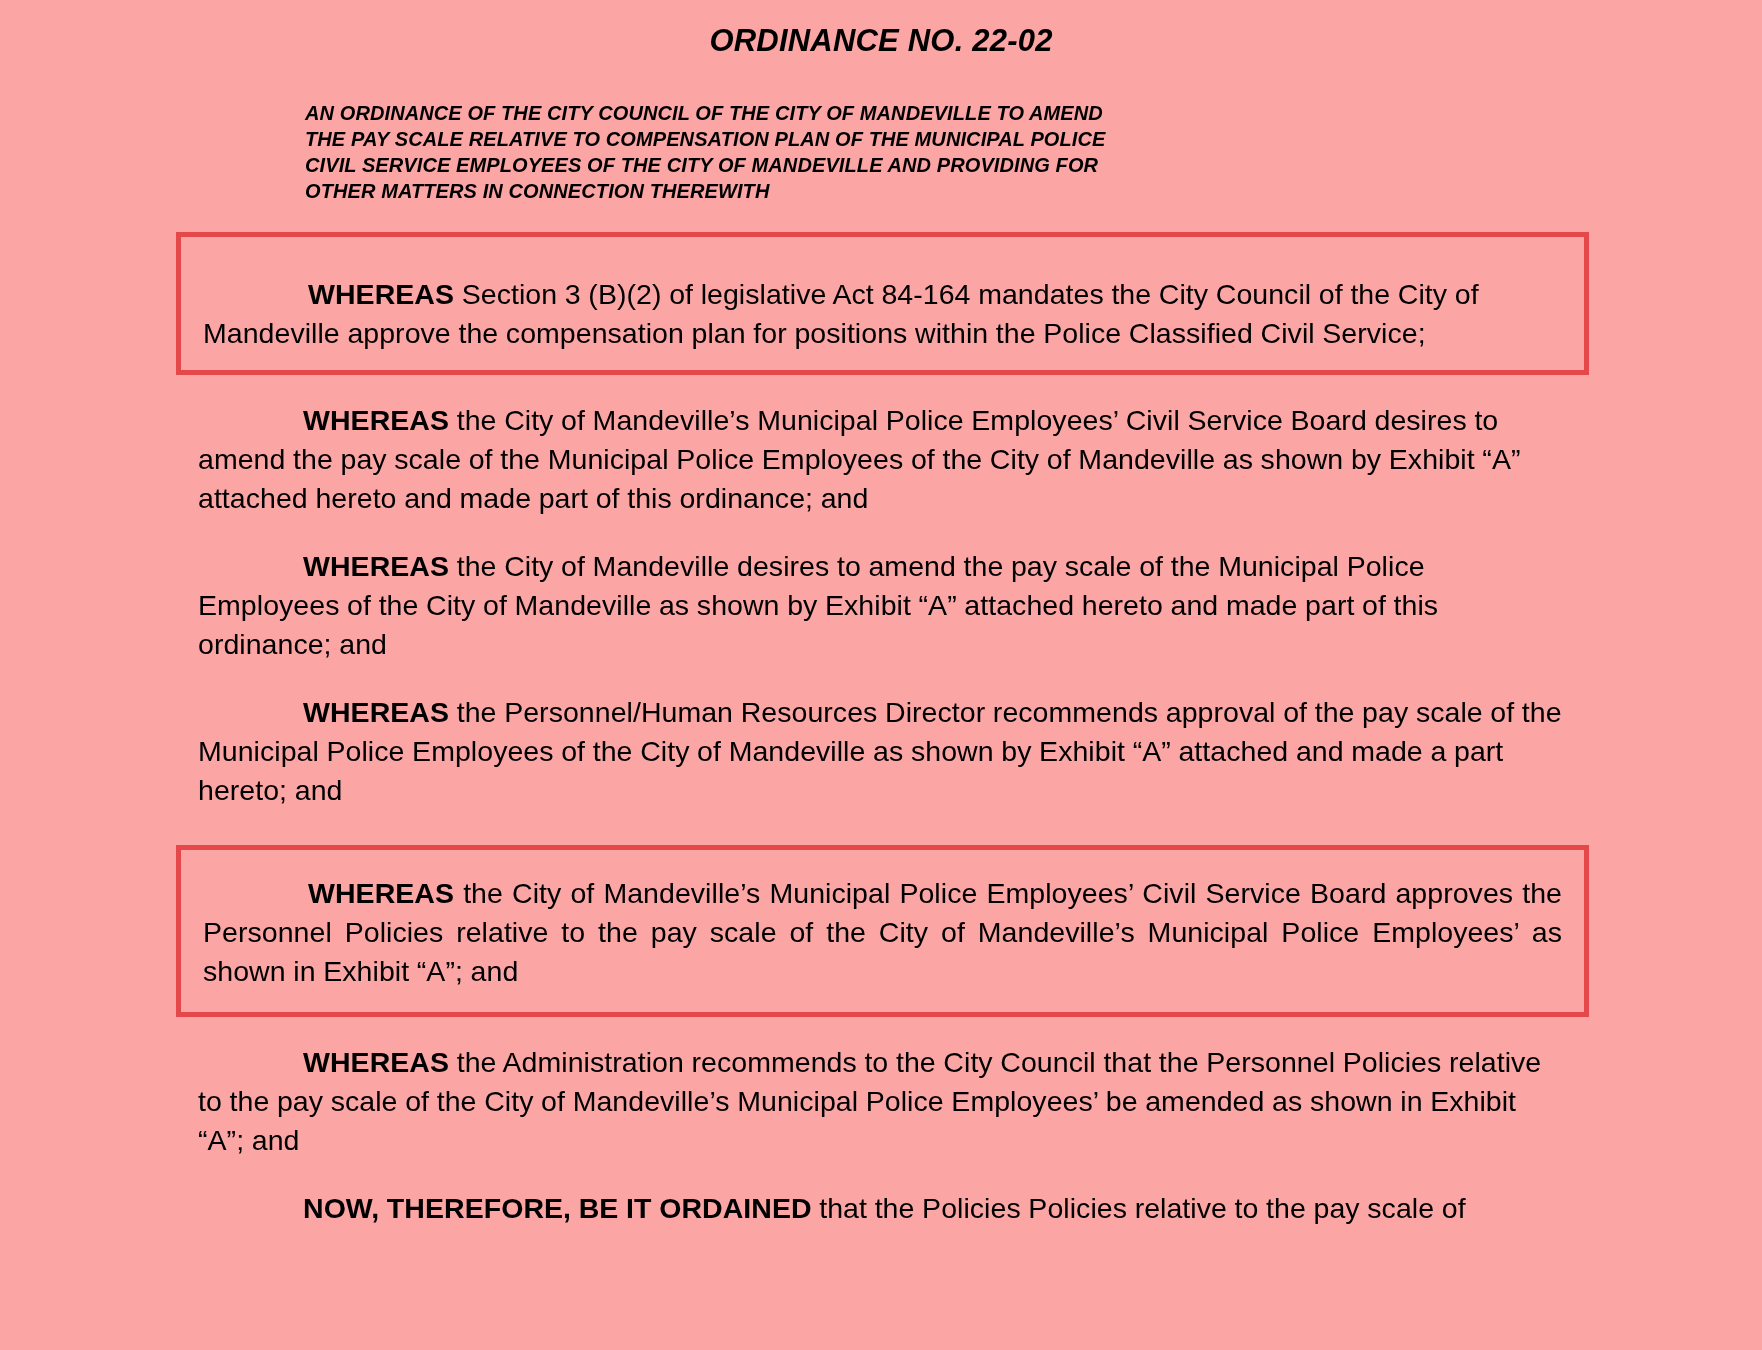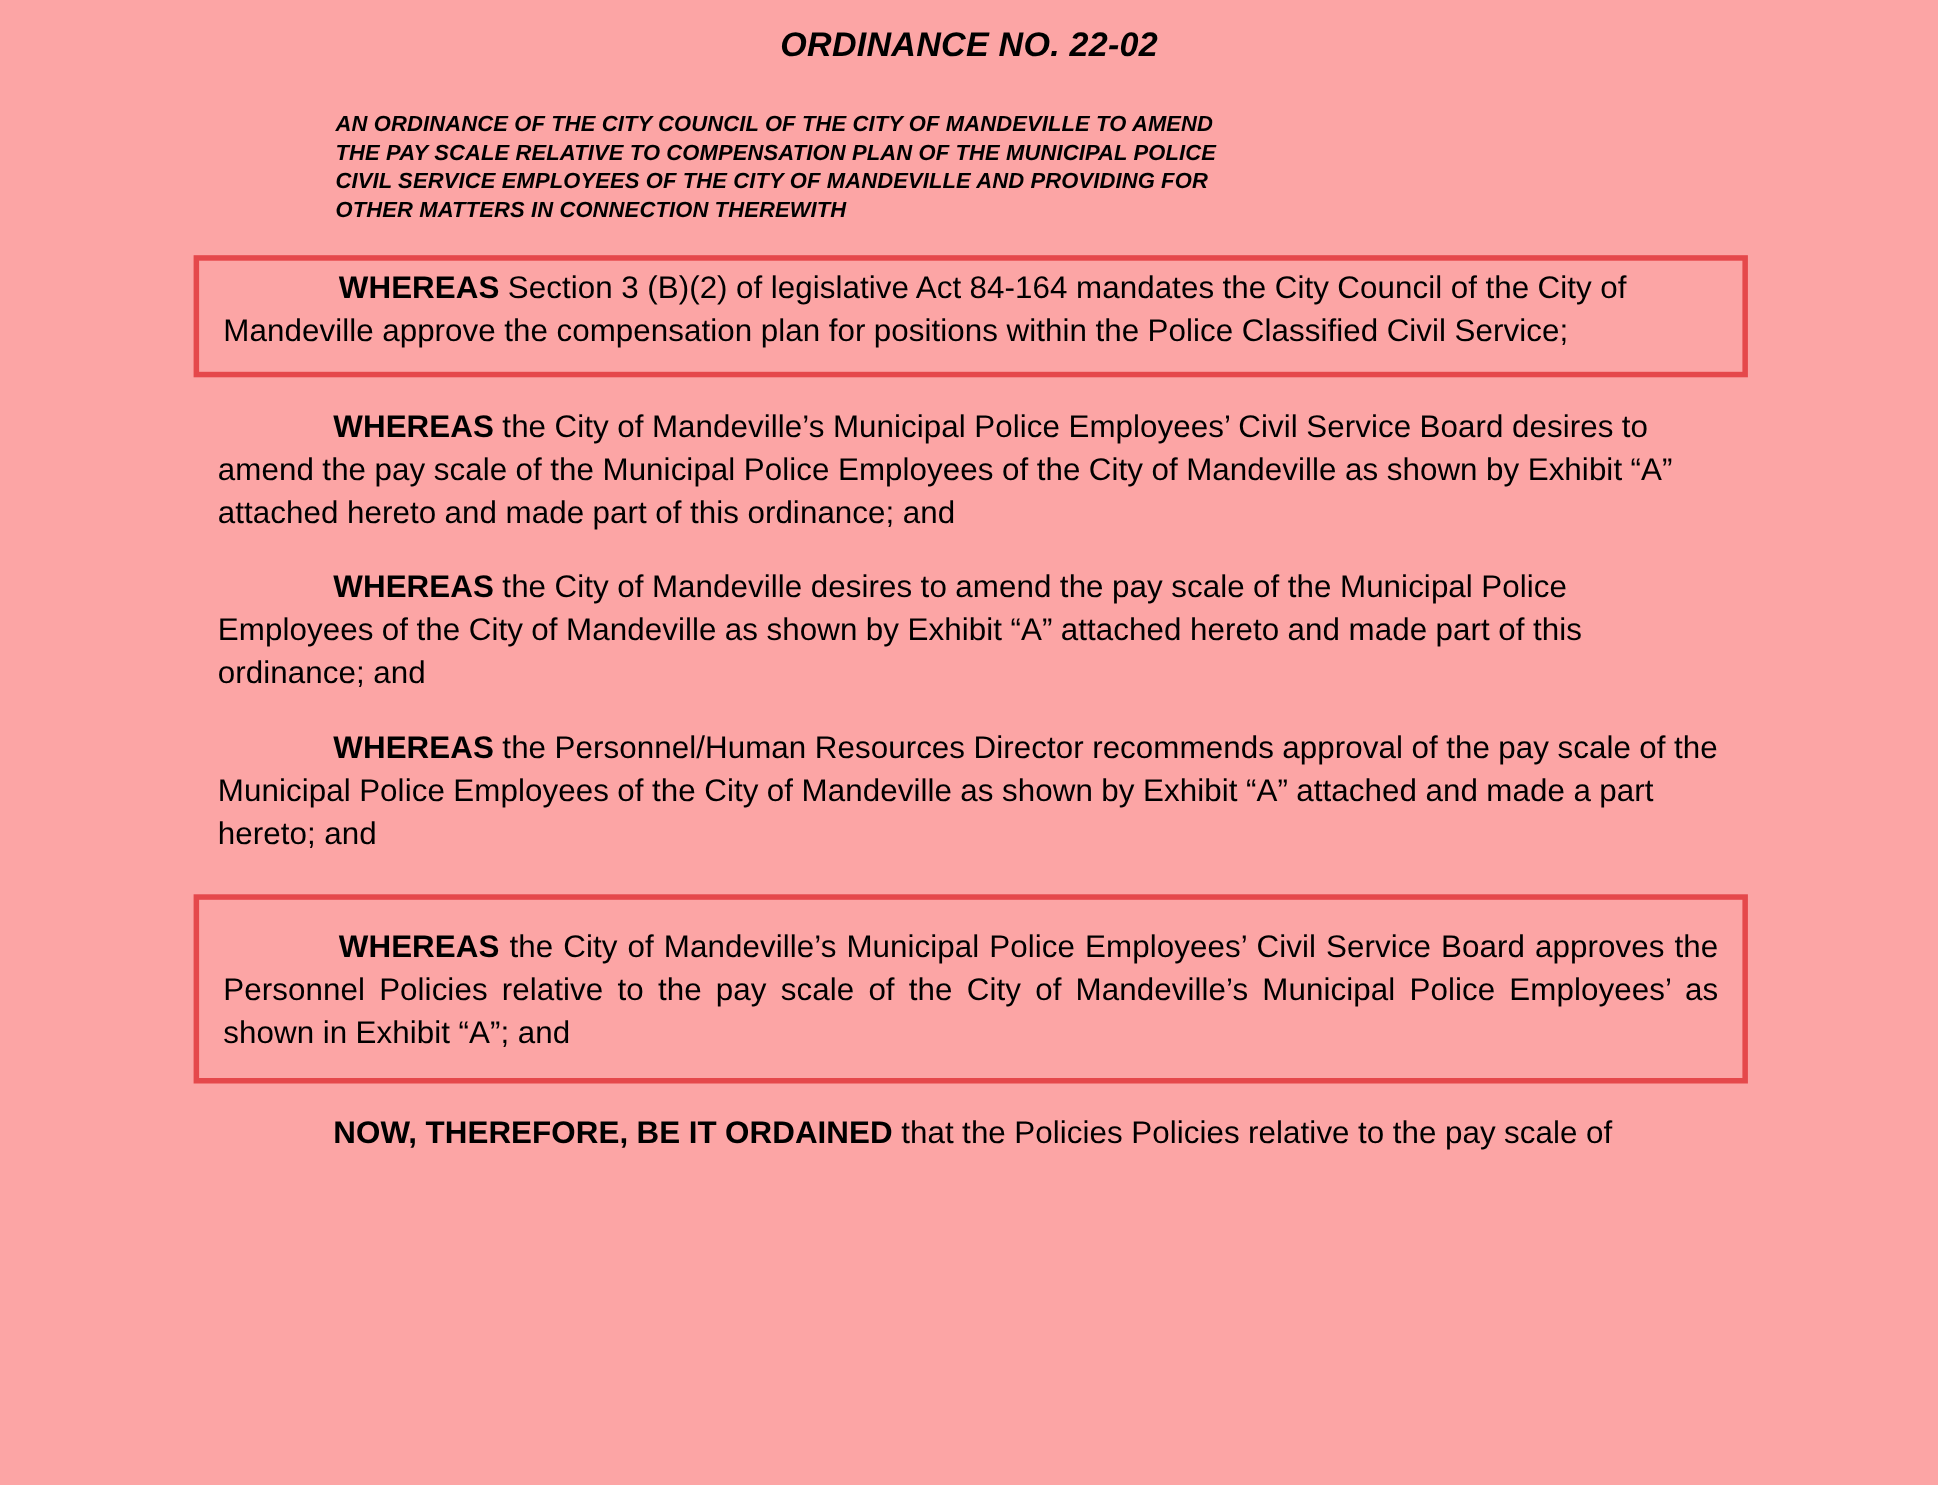--- a/index.html
+++ b/index.html
@@ -73,21 +73,21 @@
     text-justify: inter-word;
   }
   p.para b {
     font-weight: bold;
   }
 
   
   .hl-box {
     border: 5px solid #e5484b;
     margin: 0 -22px 26px -22px;
-    padding: 6px 22px 16px 22px;
+    padding: 38px 22px 16px 22px;
     box-sizing: border-box;
   }
   .hl-box p.para {
     margin-bottom: 0;
   }
   .hl-box.second {
     margin-top: 34px;
     padding: 24px 22px 20px 22px;
   }
 
@@ -128,19 +128,22 @@
     <p class="para">
       <b>WHEREAS</b><span> the Personnel/Human Resources Director recommends approval of the pay scale of the Municipal Police Employees of the City of Mandeville as shown by Exhibit “A” attached and made a part hereto; and</span>
     </p>
 
     <div class="hl-box second">
       <p class="para justified">
         <b>WHEREAS</b><span> the City of Mandeville’s Municipal Police Employees’ Civil Service Board approves the Personnel Policies relative to the pay scale of the City of Mandeville’s Municipal Police Employees’ as shown in Exhibit “A”; and</span>
       </p>
     </div>
 
+    <p class="para">
+      <b>WHEREAS</b><span> the Administration recommends to the City Council that the Personnel Policies relative to the pay scale of the City of Mandeville’s Municipal Police Employees’ be amended as shown in Exhibit “A”; and</span>
+    </p>
 
     <p class="para last-para">
       <b>NOW, THEREFORE, BE IT ORDAINED</b><span> that the Policies Policies relative to the pay scale of</span>
     </p>
 
   </div>
 </div>
 
 </body></html>

